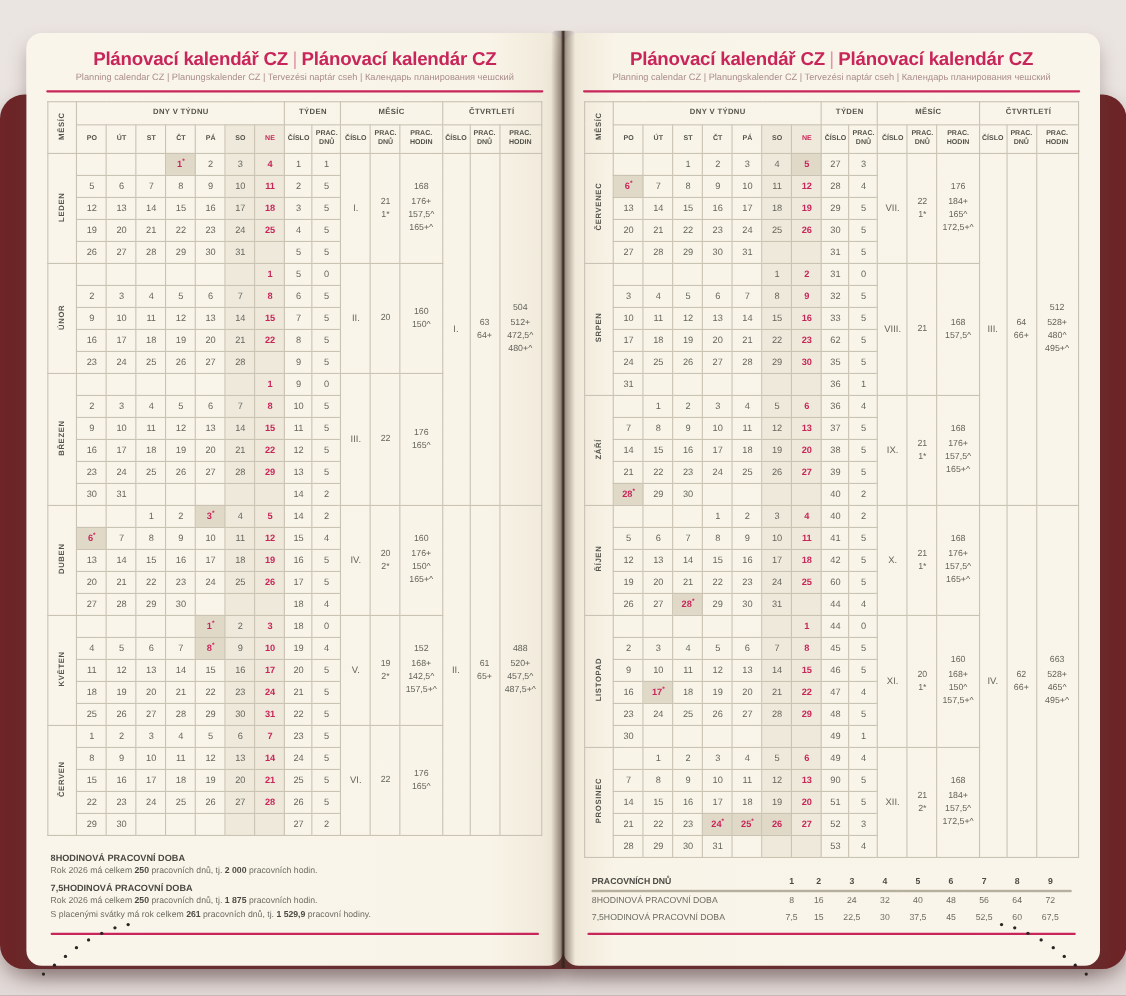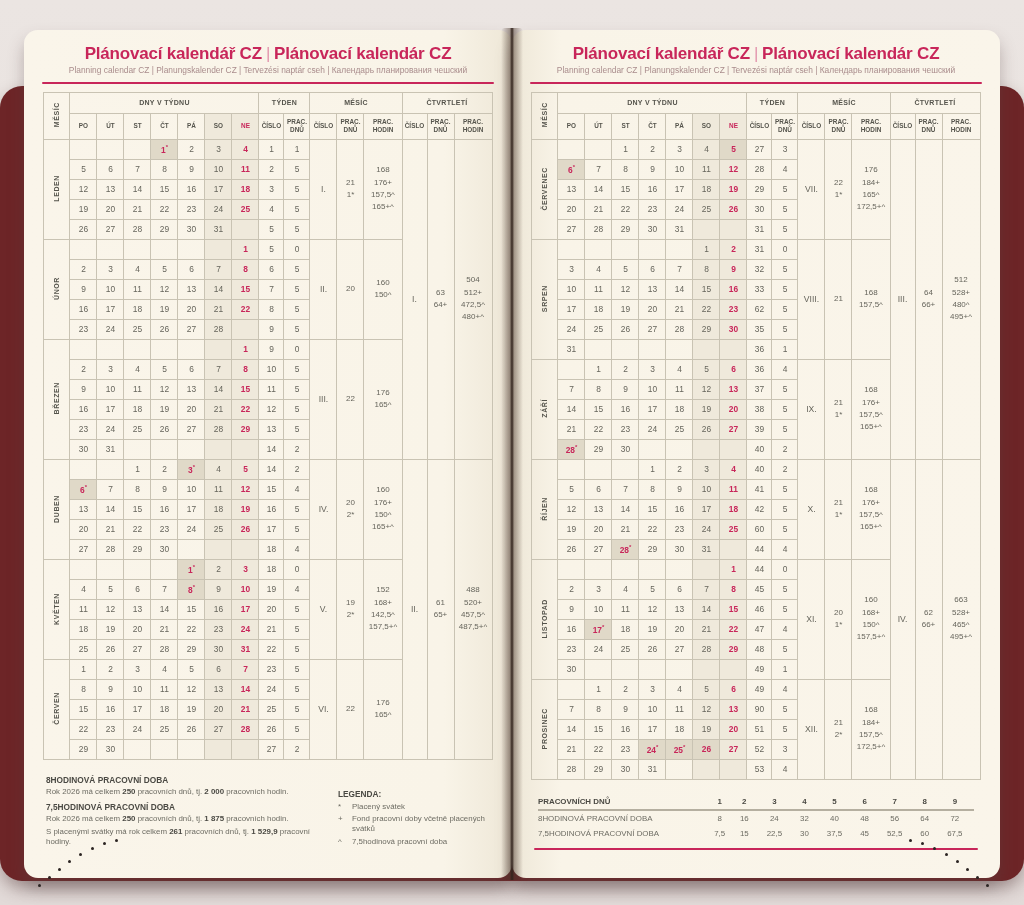--- a/index.html
+++ b/index.html
@@ -555,35 +555,20 @@
         </tbody>
       </table>
     <div class="footL">
       <div class="txt" id="foot-left-text">
           <div class="fhead">8HODINOVÁ PRACOVNÍ DOBA</div>
           <div class="fline"><span>Rok 2026 má celkem </span><b>250</b><span> pracovních dnů, tj. </span><b>2 000</b><span> pracovních hodin.</span></div>
           <div class="fhead">7,5HODINOVÁ PRACOVNÍ DOBA</div>
           <div class="fline"><span>Rok 2026 má celkem </span><b>250</b><span> pracovních dnů, tj. </span><b>1 875</b><span> pracovních hodin.</span></div>
           <div class="fline"><span>S placenými svátky má rok celkem </span><b>261</b><span> pracovních dnů, tj. </span><b>1 529,9</b><span> pracovní hodiny.</span></div>
         </div>
-      <div class="legend" id="legend">
-          <div class="fhead">LEGENDA:</div>
-          <div class="legrow">
-            <span class="mk">*</span>
-            <span>Placený svátek</span>
-          </div>
-          <div class="legrow">
-            <span class="mk">+</span>
-            <span>Fond pracovní doby včetně placených svátků</span>
-          </div>
-          <div class="legrow">
-            <span class="mk">^</span>
-            <span>7,5hodinová pracovní doba</span>
-          </div>
-        </div>
     </div>
     <div class="botrule"></div>
   </div>
 
   <div class="page right">
     <div class="hdr">
       <div class="title">
         <span>Plánovací kalendář CZ</span><span class="div">|</span><span>Plánovací kalendár CZ</span>
       </div>
       <div class="subtitle">Planning calendar CZ | Planungskalender CZ | Tervezési naptár cseh | Календарь планирования чешский</div>

